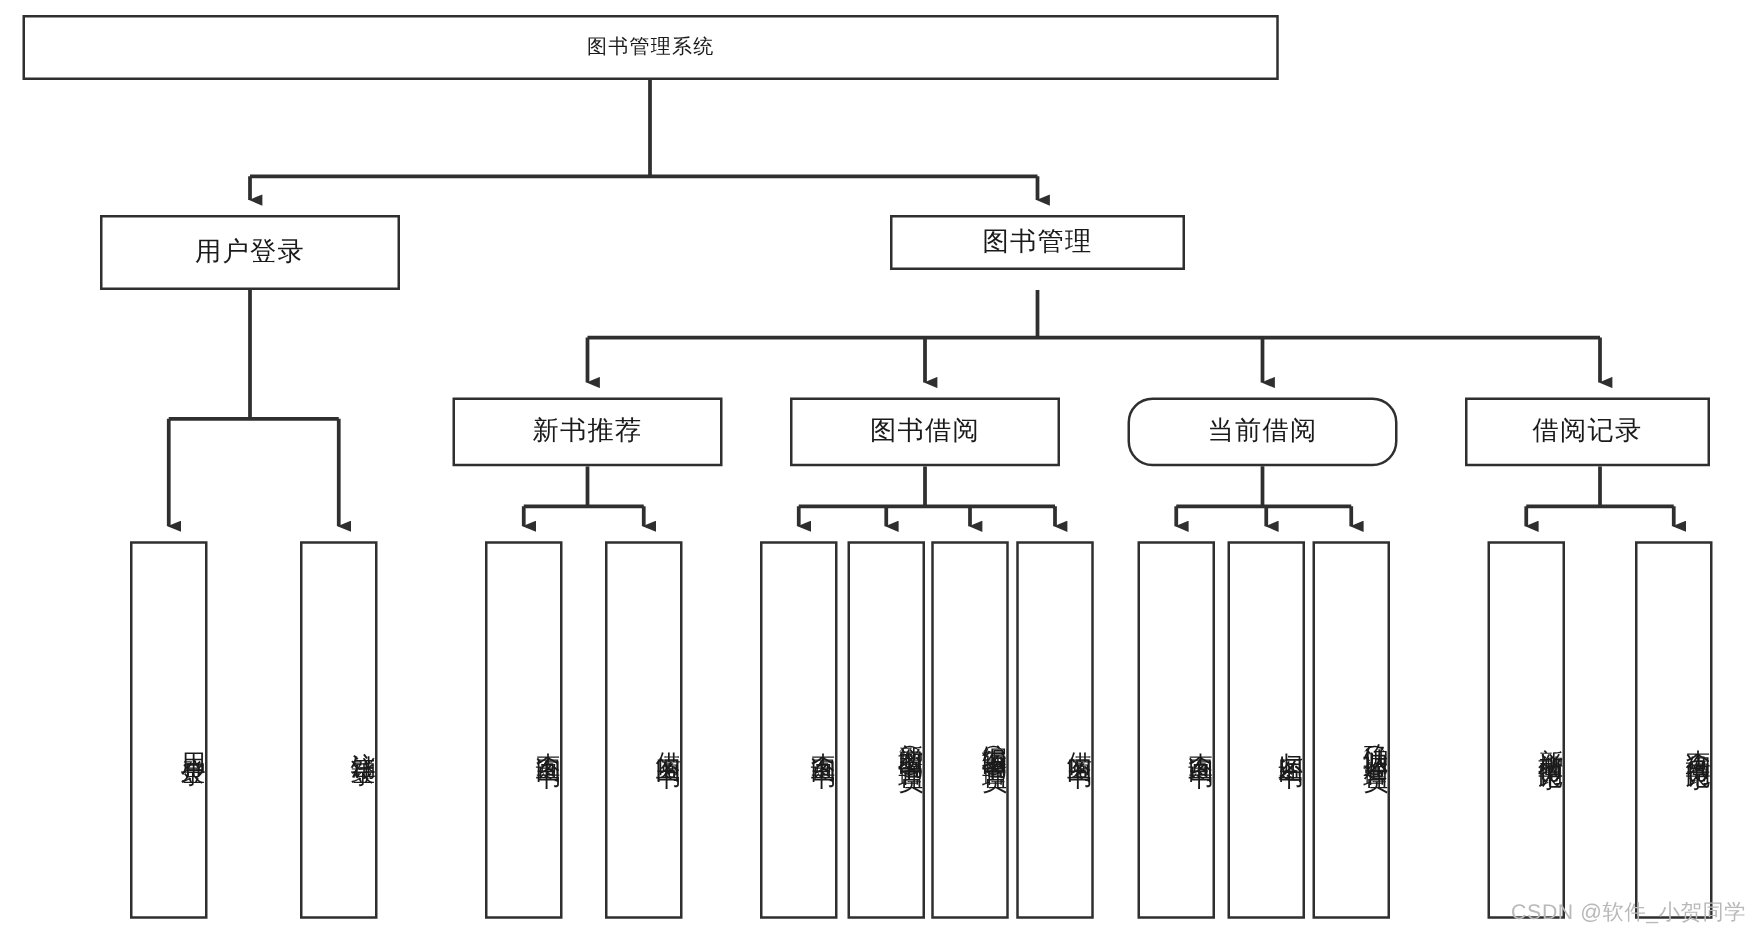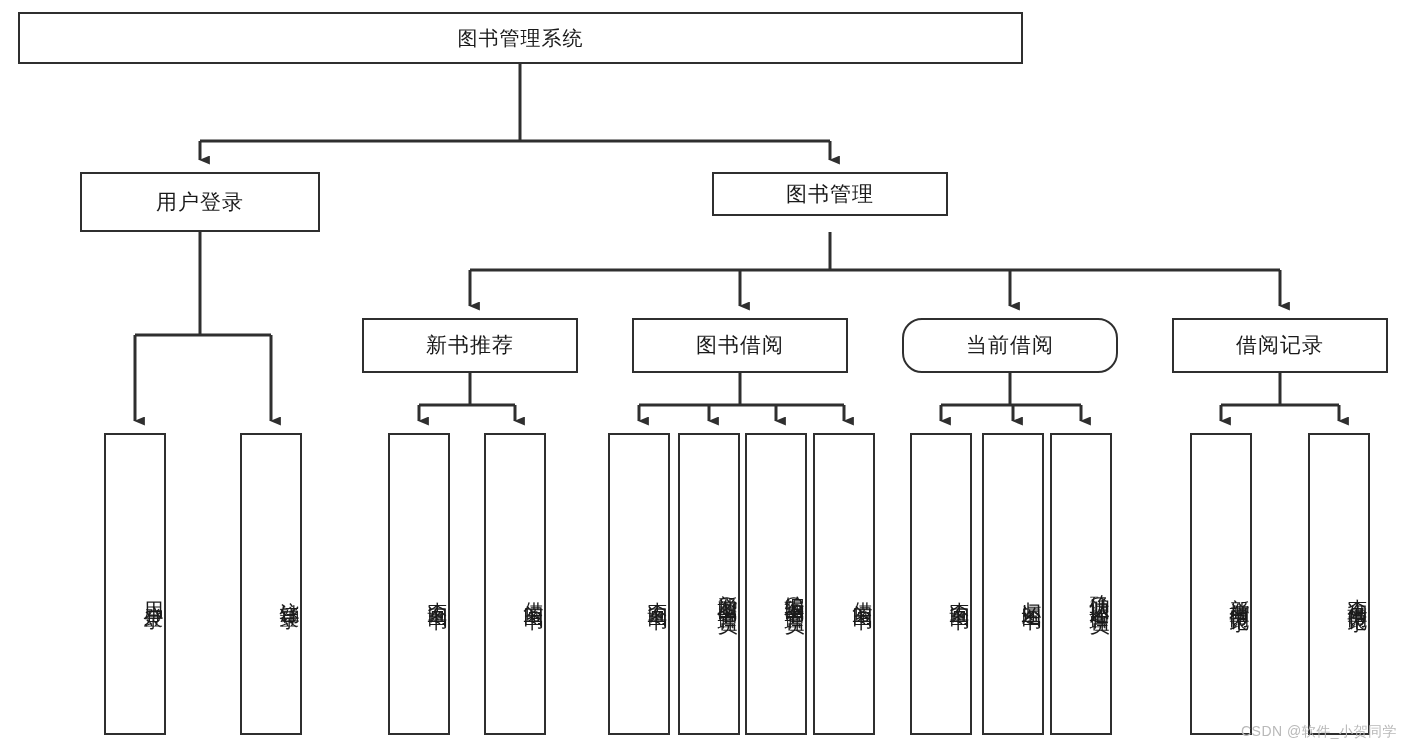--- a/index.html
+++ b/index.html
@@ -35,37 +35,37 @@
     display: flex;
     align-items: center;
     justify-content: center;
     text-align: center;
     font-size: 21px;
     line-height: 1.25;
     letter-spacing: 1px;
     z-index: 2;
   }
   .node.root {
-    font-size: 20px;
+    font-size: 16px;
   }
   .node.leaf {
     writing-mode: vertical-rl;
     text-orientation: upright;
     align-items: flex-start;
     justify-content: center;
     padding-top: 16px;
     font-size: 20px;
     letter-spacing: 3px;
     line-height: 1.05;
   }
   .watermark {
     position: absolute;
     right: 8px;
     bottom: 6px;
-    font-size: 14px;
+    font-size: 17px;
     color: #b9b9b9;
     letter-spacing: 0.5px;
     white-space: nowrap;
     z-index: 3;
   }
 </style>
 </head>
 <body>
 
 <div id="canvas">
@@ -133,21 +133,21 @@
 
   <div class="node" style="left:362px; top:318px; width:216px; height:55px;">
     <span>新书推荐</span>
   </div>
   <div class="node" style="left:632px; top:318px; width:216px; height:55px;">
     <span>图书借阅</span>
   </div>
   <div class="node" style="left:902px; top:318px; width:216px; height:55px;border-radius:20px;">
     <span>当前借阅</span>
   </div>
-  <div class="node" style="left:1172px; top:318px; width:216px; height:55px;">
+  <div class="node" style="left:1172px; top:318px; width:196px; height:55px;">
     <span>借阅记录</span>
   </div>
 
   <div class="node leaf" style="left:104px; top:433px; width:62px; height:302px;">
     <span>用户登录</span>
   </div>
   <div class="node leaf" style="left:240px; top:433px; width:62px; height:302px;">
     <span>注销登录</span>
   </div>
   <div class="node leaf" style="left:388px; top:433px; width:62px; height:302px;">

